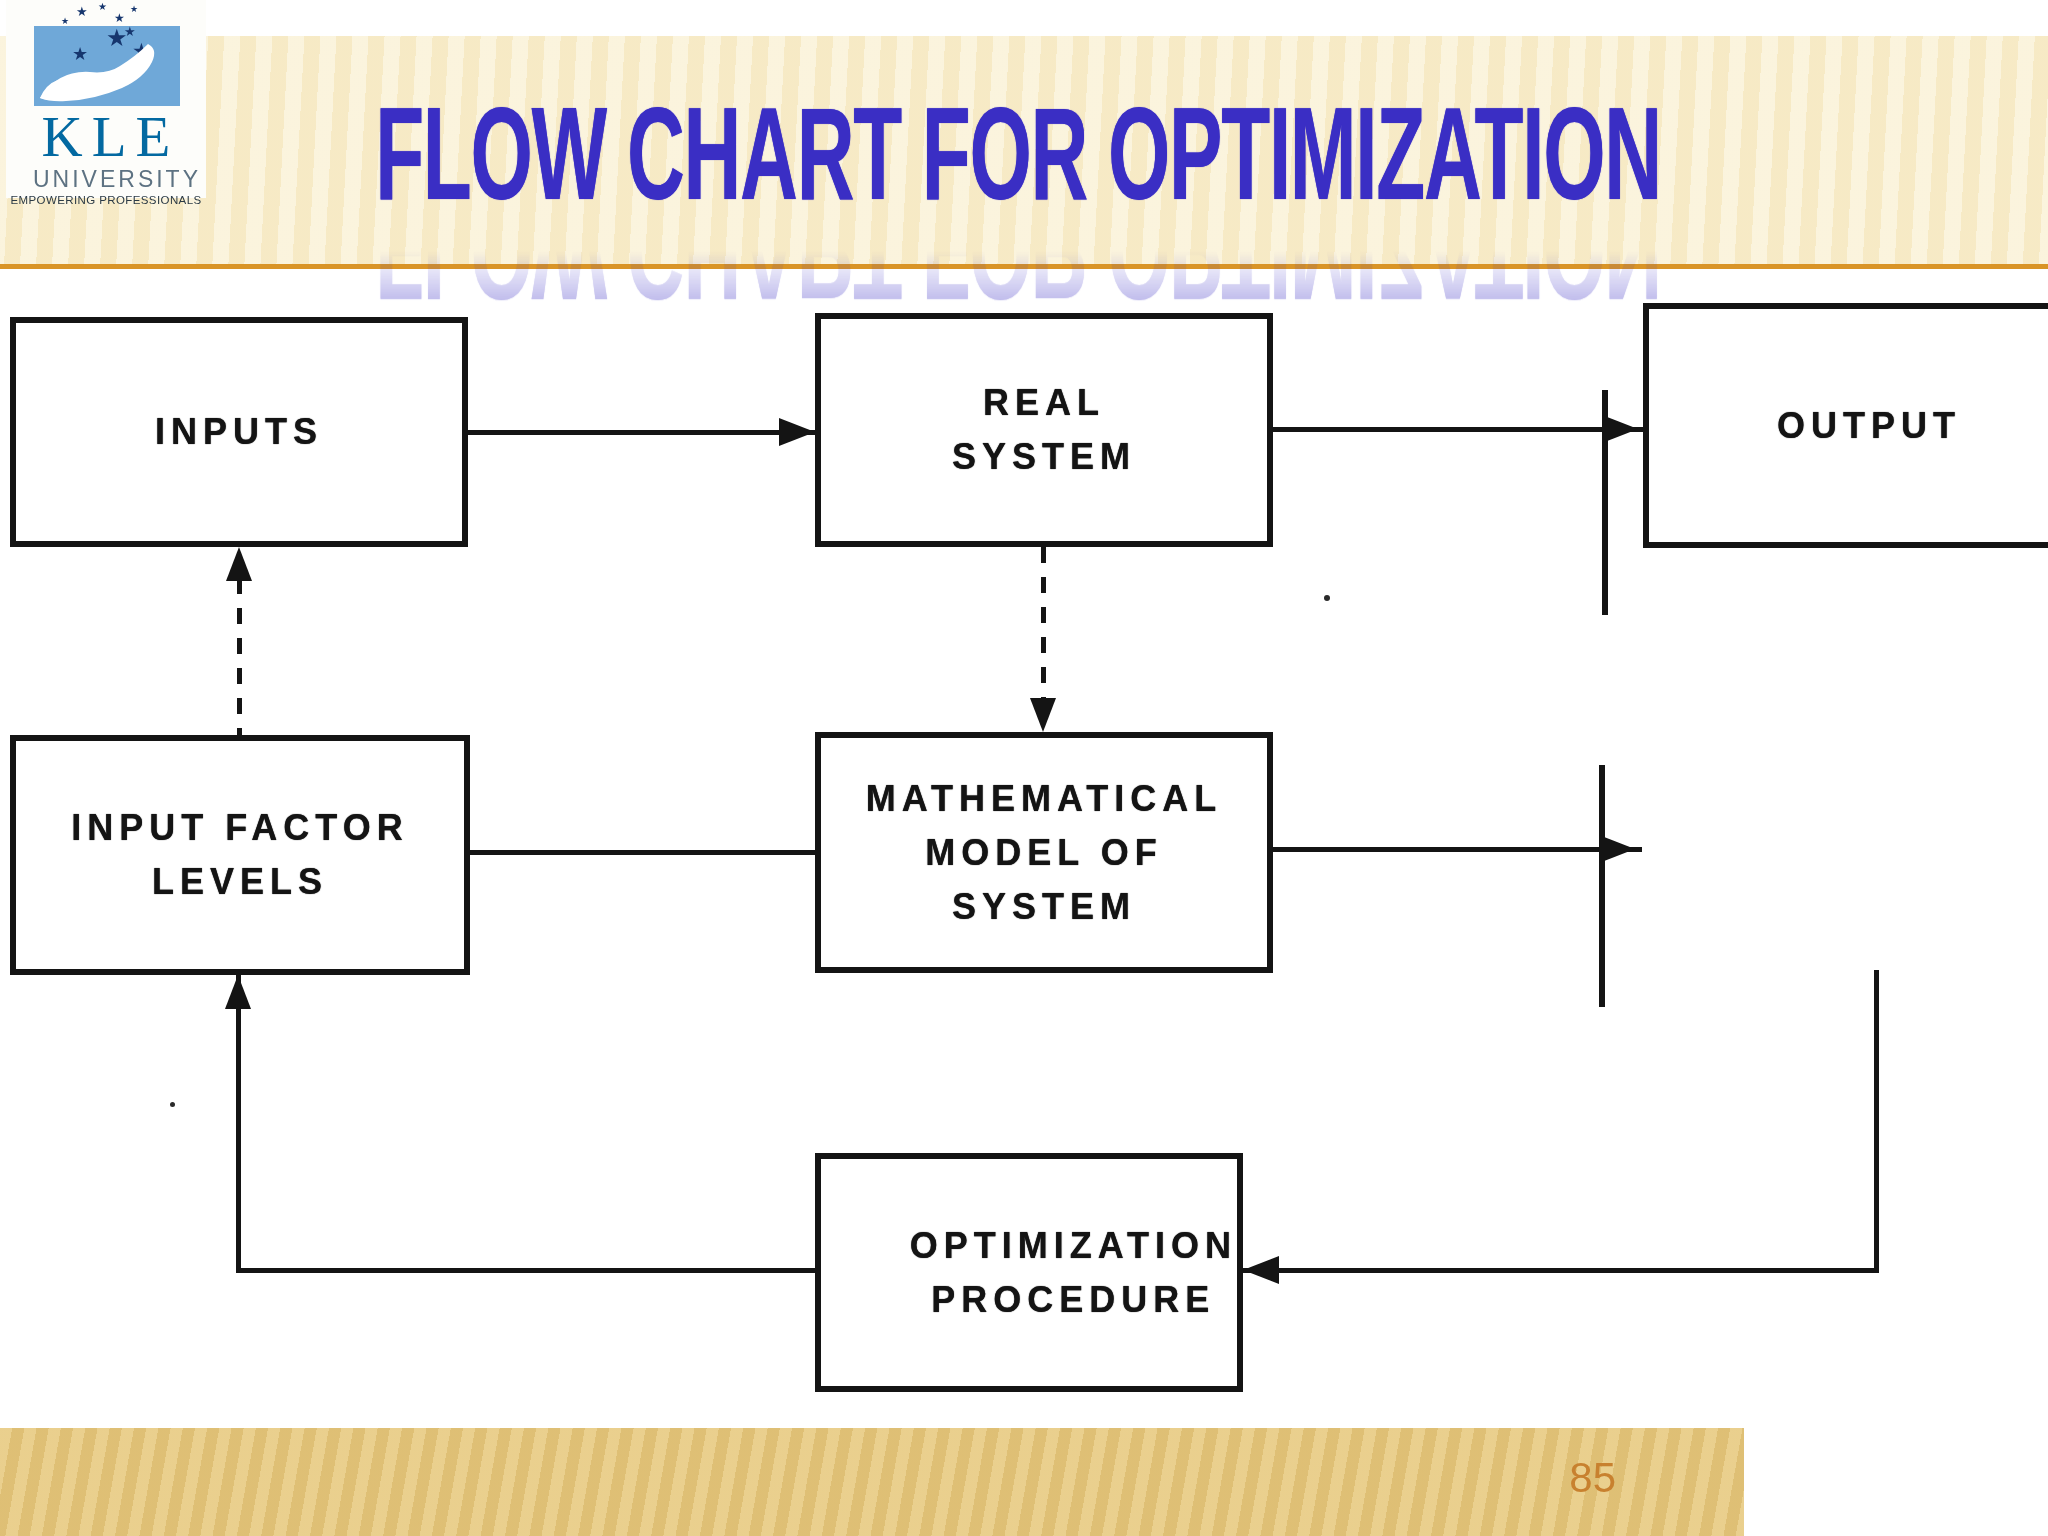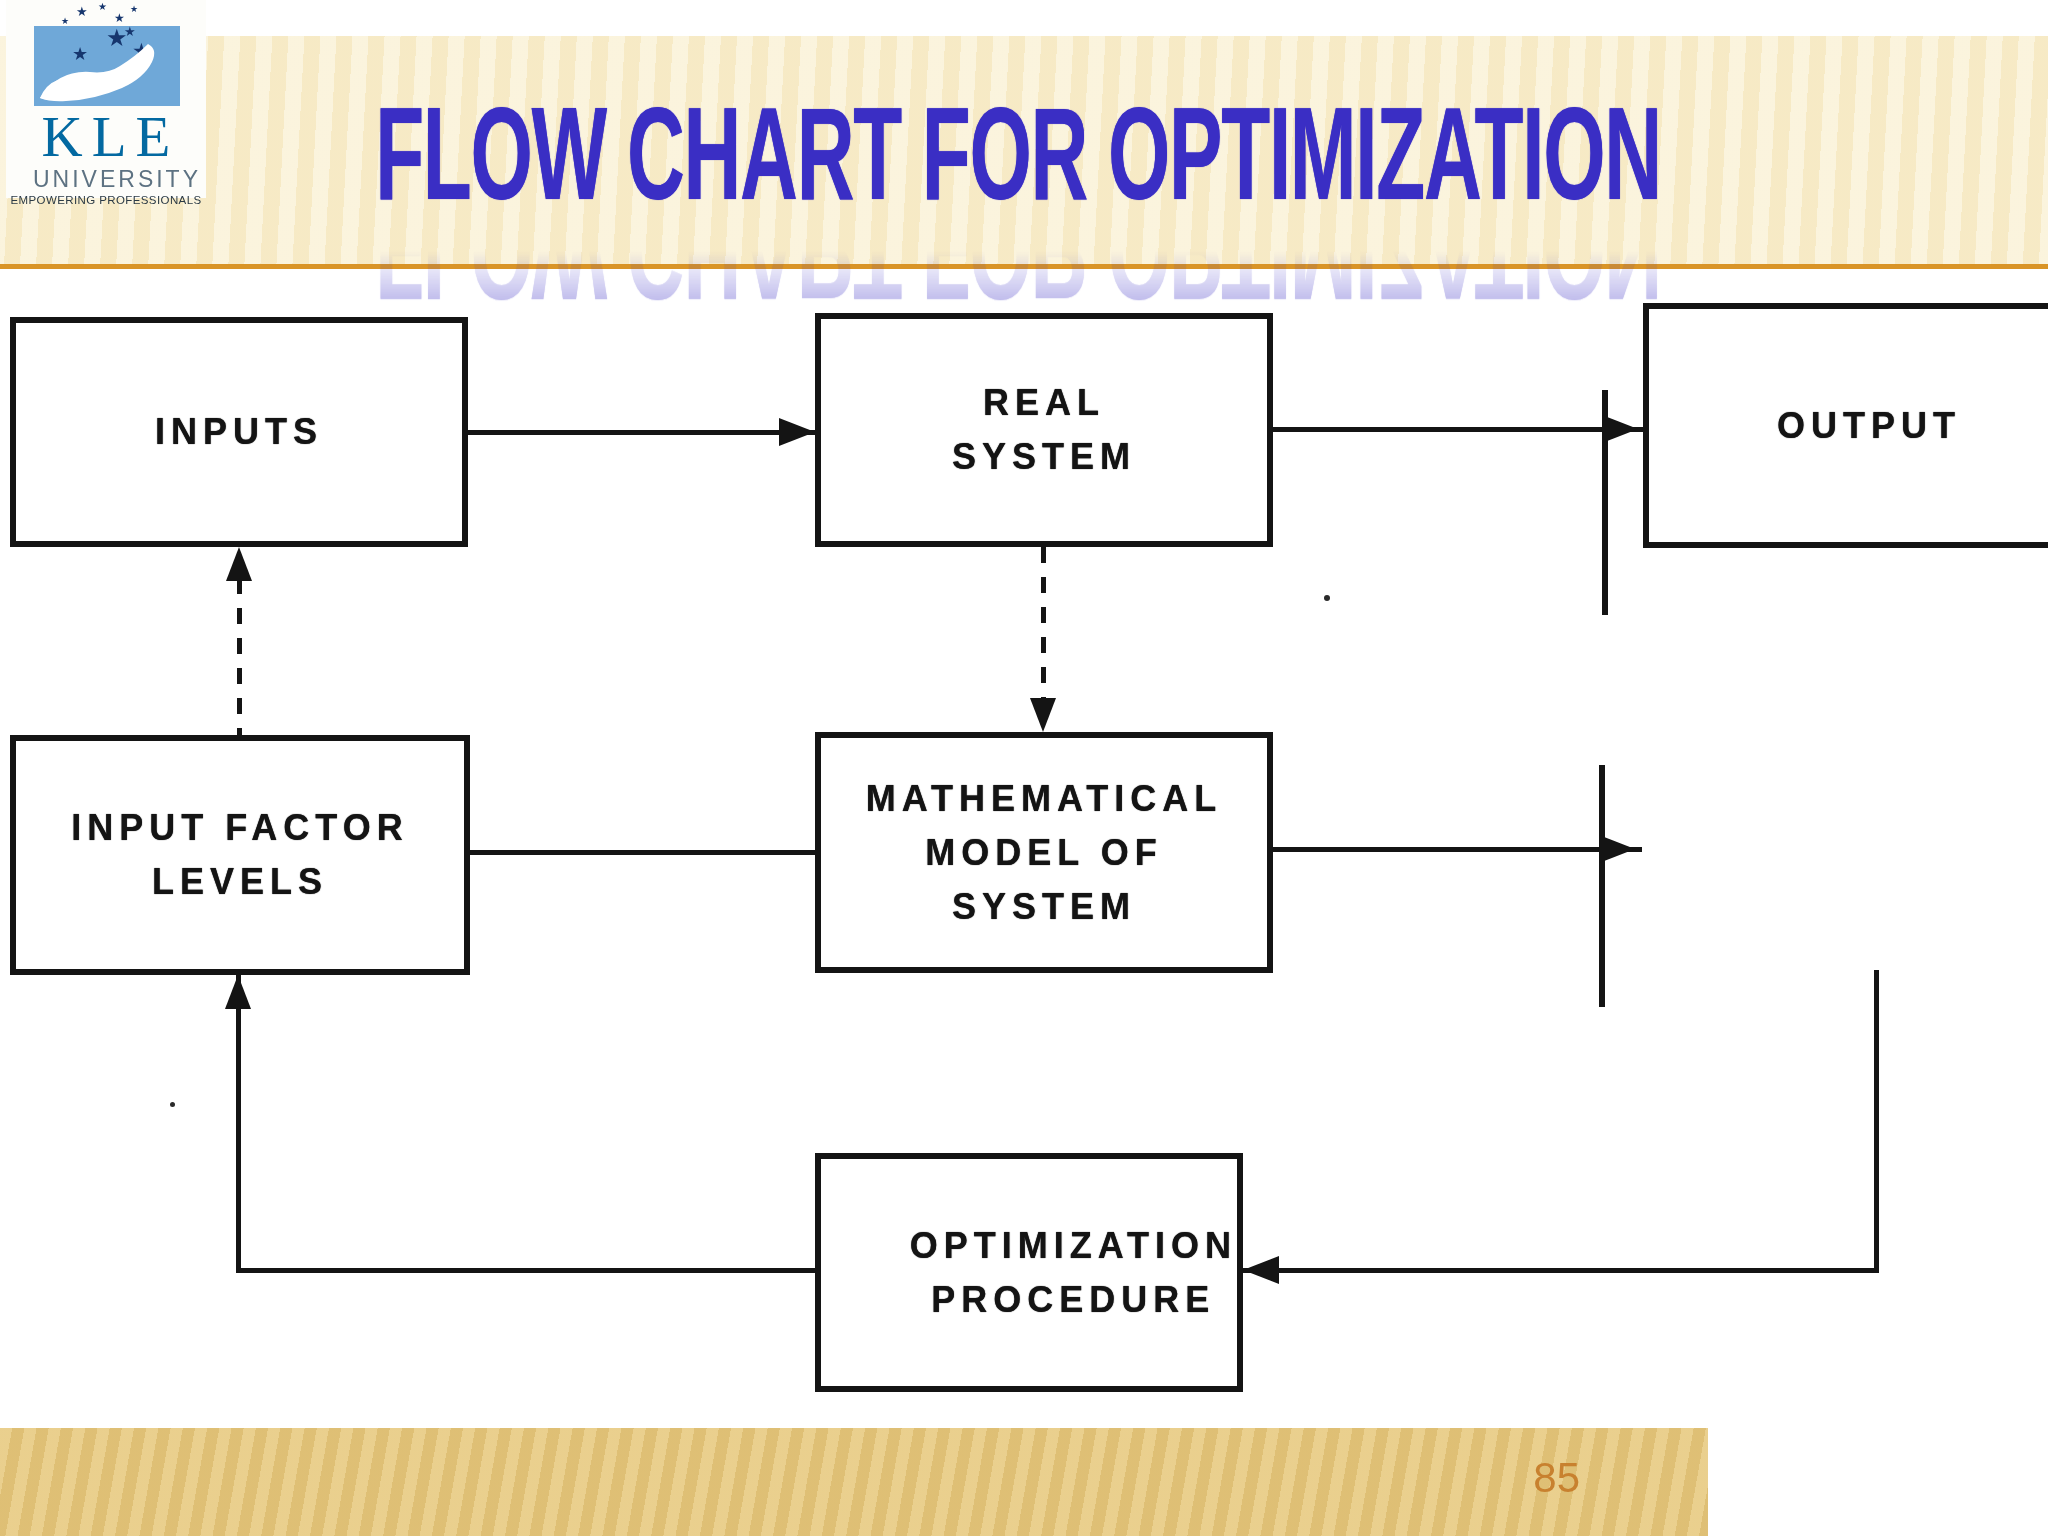--- a/index.html
+++ b/index.html
@@ -81,20 +81,21 @@
   .head-down{border-top:34px solid #141414;border-left:13px solid transparent;border-right:13px solid transparent;}
 
   .dot{position:absolute;background:#2a2a2a;border-radius:50%;}
 
   
   .footer{
     position:absolute;left:0;bottom:0;width:1708px;height:108px;
     background-color:#e7c97e;
     background-image:repeating-linear-gradient(100deg,
       rgba(255,255,255,0.12) 0 12px, rgba(172,133,62,0.14) 12px 24px);
+    padding-left:36px;
   }
   .page-number{
     position:absolute;right:128px;top:26px;font-size:42px;color:#c8812f;
   }
 </style>
 </head>
 <body>
 
 <div id="stage">
 

